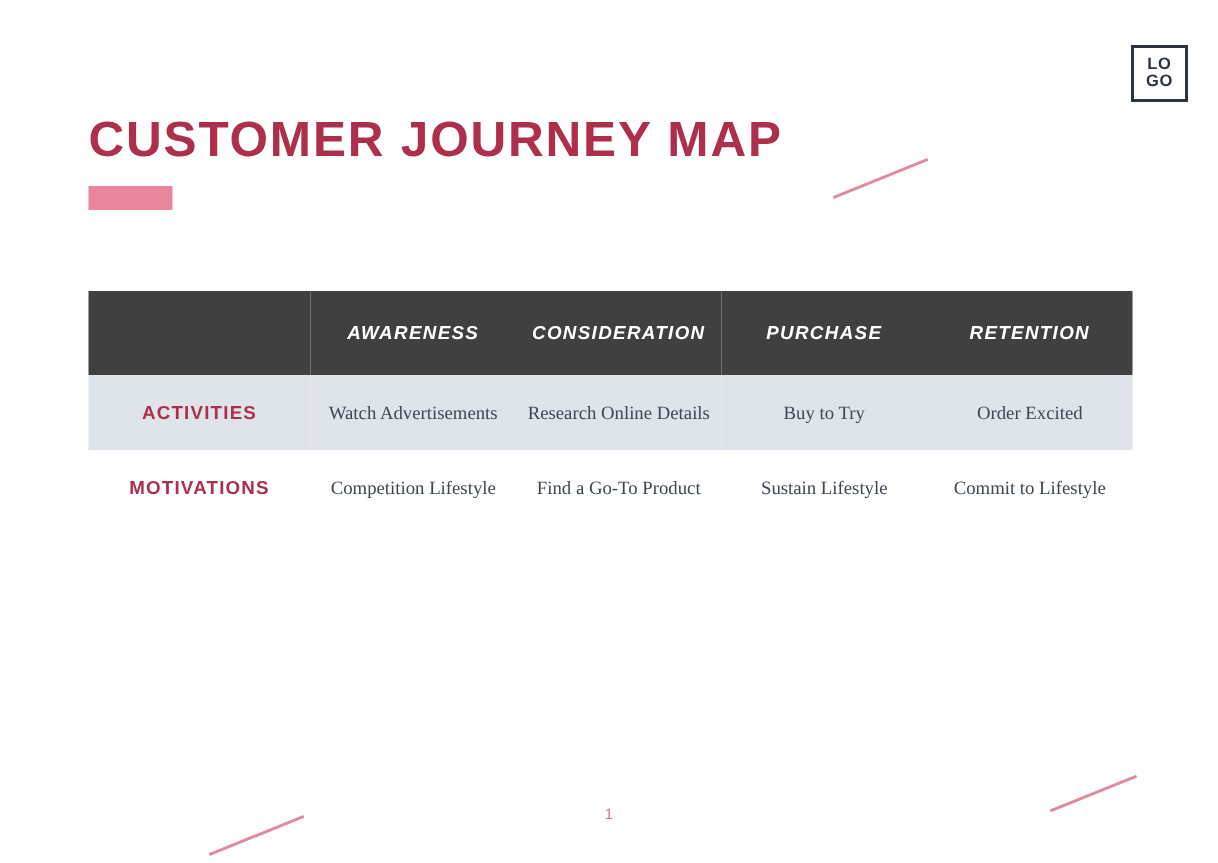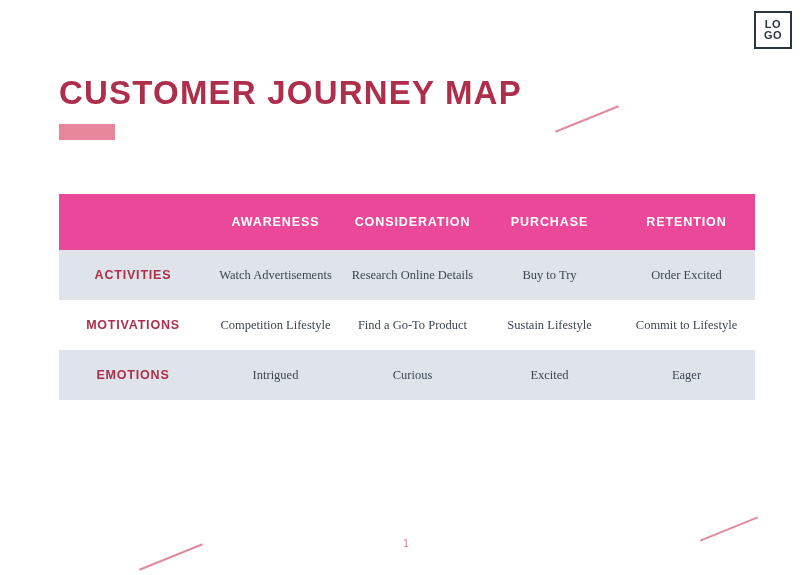--- a/index.html
+++ b/index.html
@@ -20,21 +20,21 @@
     width: 812px;
     height: 575px;
     background: #ffffff;
     overflow: hidden;
   }
 
   
   .logo-mark {
     position: absolute;
     left: 754px;
-    top: 11px;
+    top: 30px;
     width: 38px;
     height: 38px;
     border: 2px solid #2b3542;
     box-sizing: border-box;
     display: flex;
     flex-direction: column;
     align-items: center;
     justify-content: center;
     line-height: 1;
   }
@@ -107,21 +107,22 @@
   }
   .jmap-table th,
   .jmap-table td {
     padding: 0;
     margin: 0;
   }
   .col-label { width: 148px; }
   .col-stage { width: 137px; }
 
   thead tr {
-    background: #ec4899;
+    background: #404040;
+    font-style: italic;
   }
   thead th {
     height: 56px;
     color: #ffffff;
     font-size: 12.5px;
     font-weight: bold;
     letter-spacing: 0.9px;
     text-align: center;
     vertical-align: middle;
     font-family: "Liberation Sans", sans-serif;
@@ -201,27 +202,20 @@
       </tr>
 
       <tr class="row-plain">
         <td class="row-label">MOTIVATIONS</td>
         <td class="cell">Competition Lifestyle</td>
         <td class="cell">Find a Go-To Product</td>
         <td class="cell">Sustain Lifestyle</td>
         <td class="cell">Commit to Lifestyle</td>
       </tr>
 
-      <tr class="row-alt">
-        <td class="row-label">EMOTIONS</td>
-        <td class="cell">Intrigued</td>
-        <td class="cell">Curious</td>
-        <td class="cell">Excited</td>
-        <td class="cell">Eager</td>
-      </tr>
 
 
     </tbody>
   </table>
 
   <div class="page-number">1</div>
 
 </div>
 
 </body></html>

